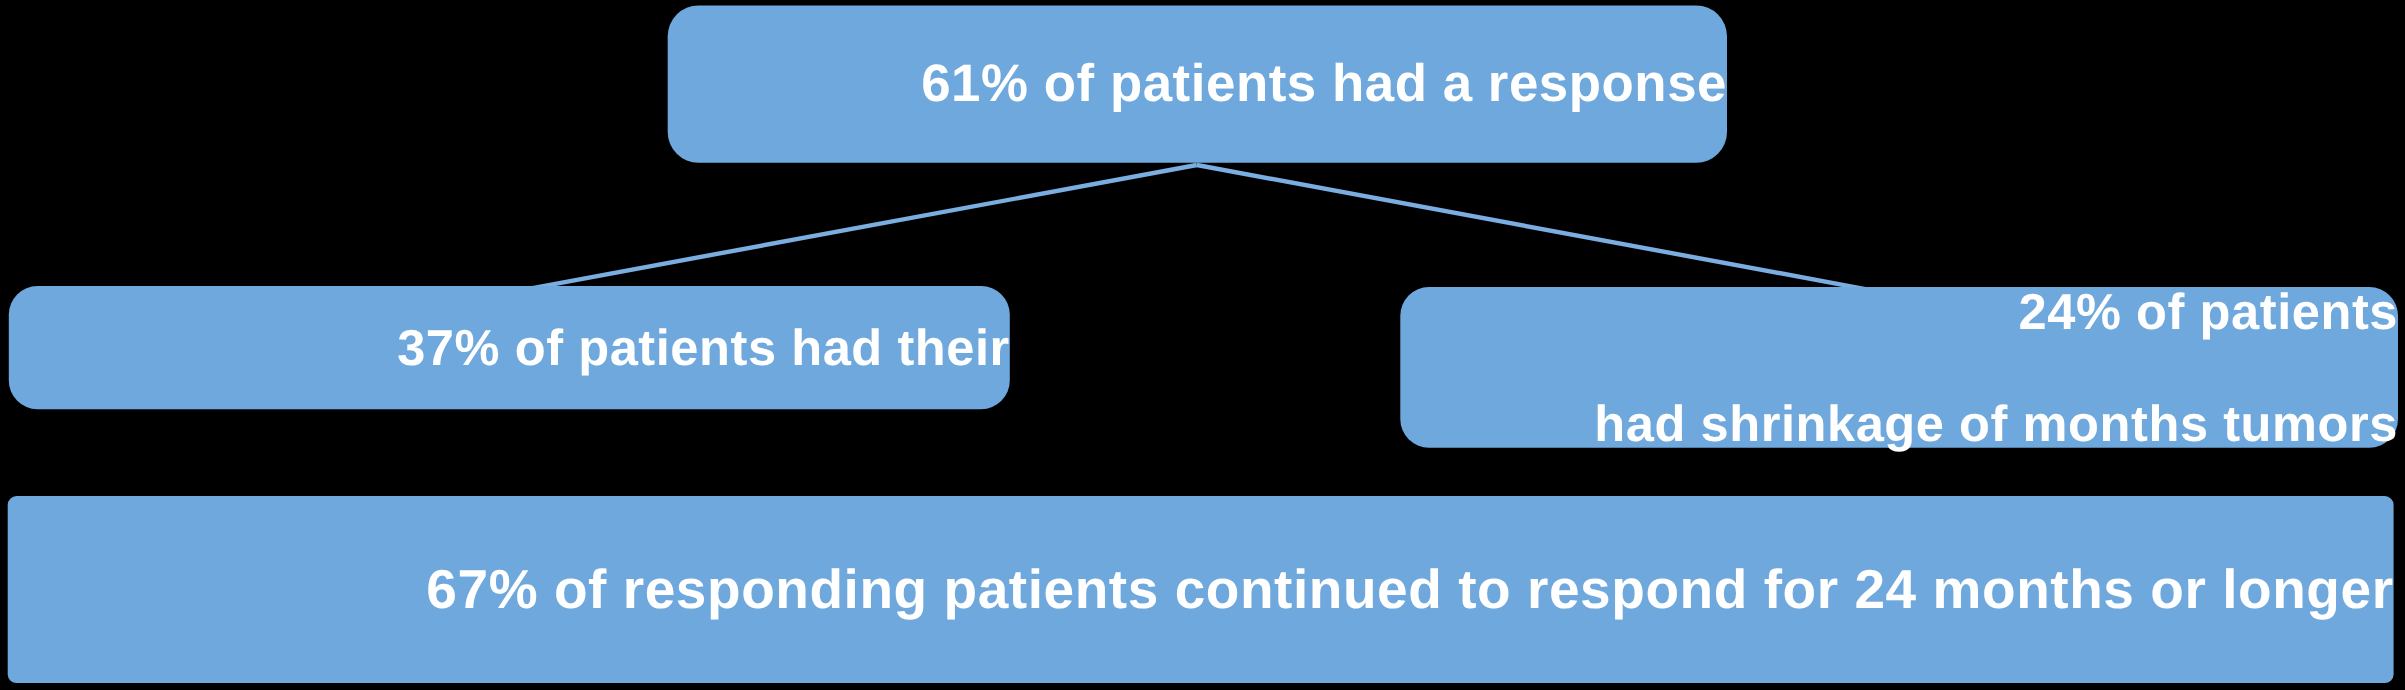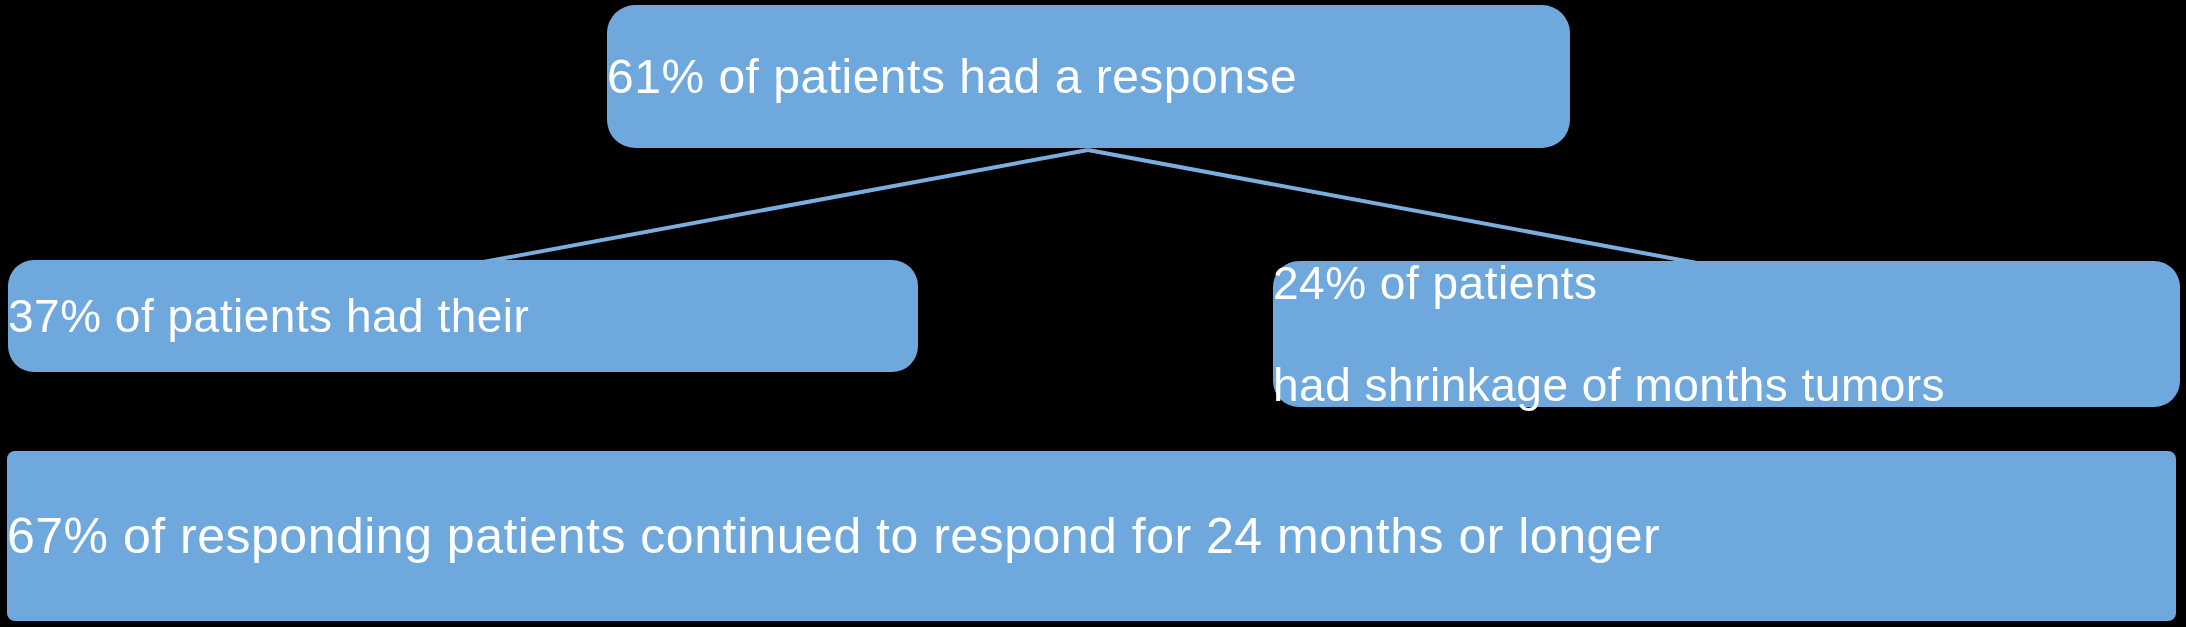--- a/index.html
+++ b/index.html
@@ -17,24 +17,24 @@
     background: var(--bg);
     overflow: hidden;
     font-family: "Liberation Sans", "DejaVu Sans", sans-serif;
   }
   .node {
     position: absolute;
     background: var(--box-fill);
     color: var(--text);
     display: flex;
     flex-direction: column;
-    align-items: flex-start;
+    align-items: flex-end;
     justify-content: center;
     text-align: center;
-    font-weight: 400;
+    font-weight: 700;
     letter-spacing: 0.5px;
   }
   .node .line { display: block; white-space: nowrap; }
 
   .node-root {
     left: 607px; top: 5px;
     width: 963px; height: 143px;
     border-radius: 28px;
     font-size: 48px;
   }

